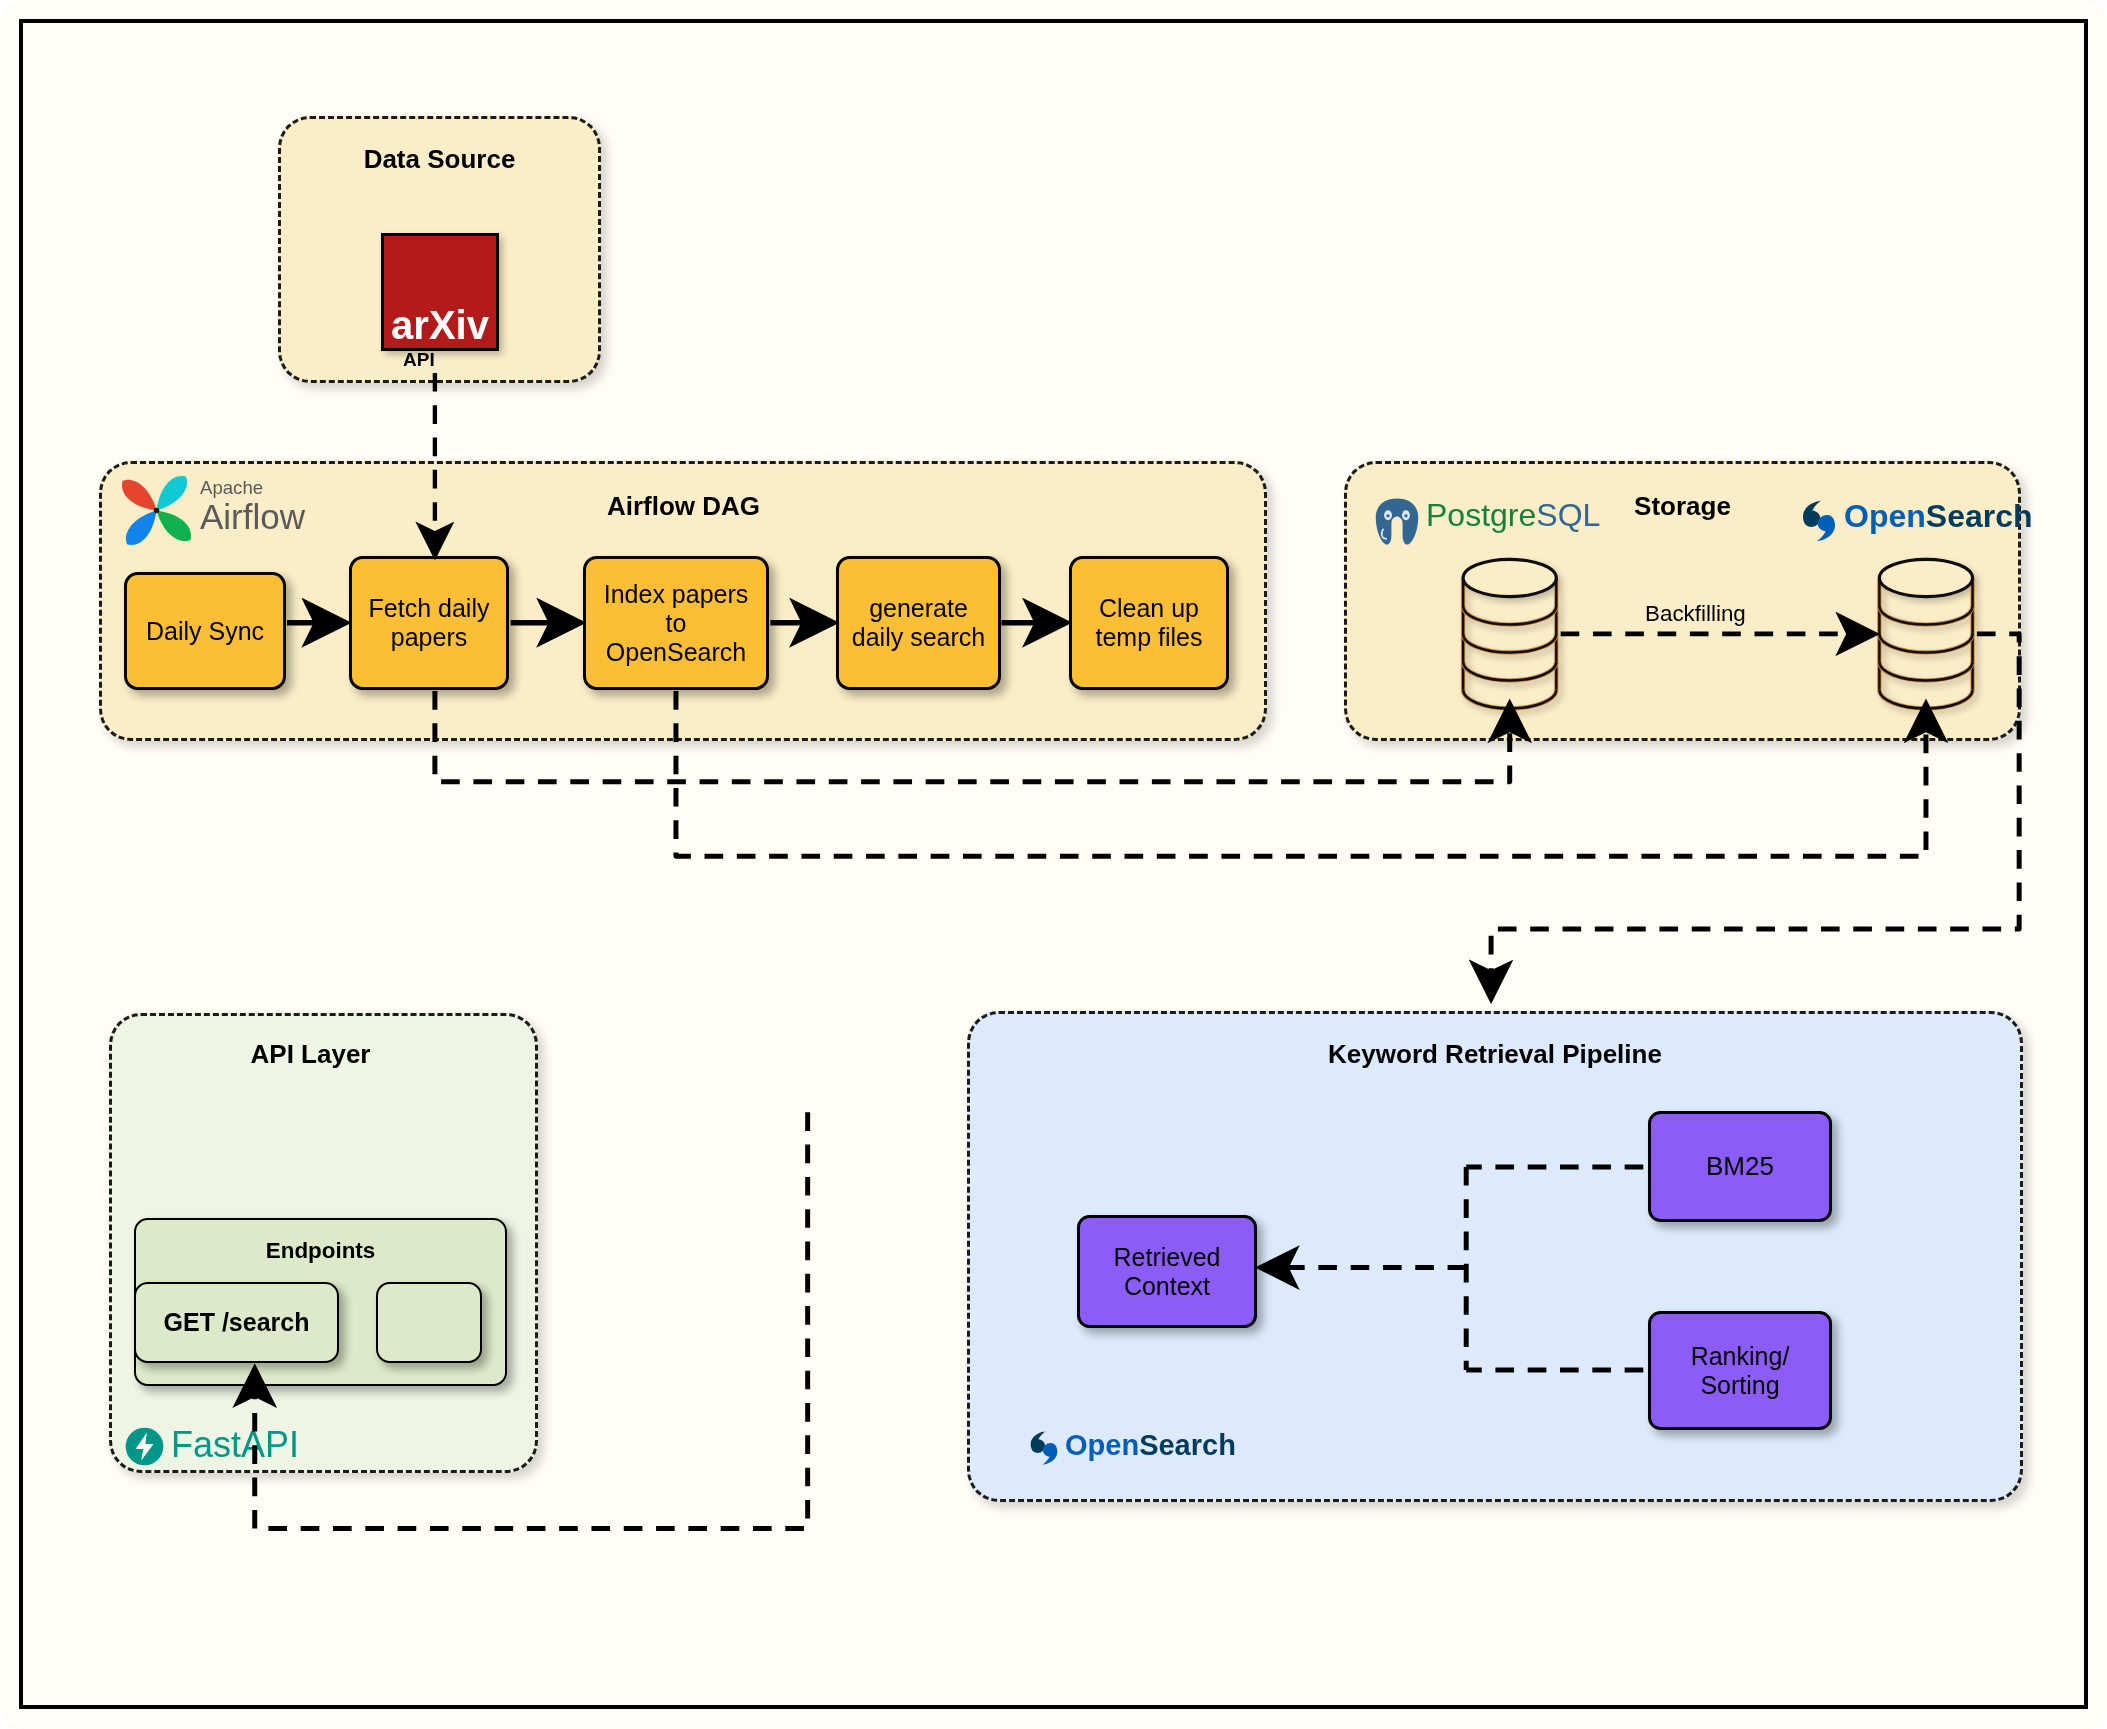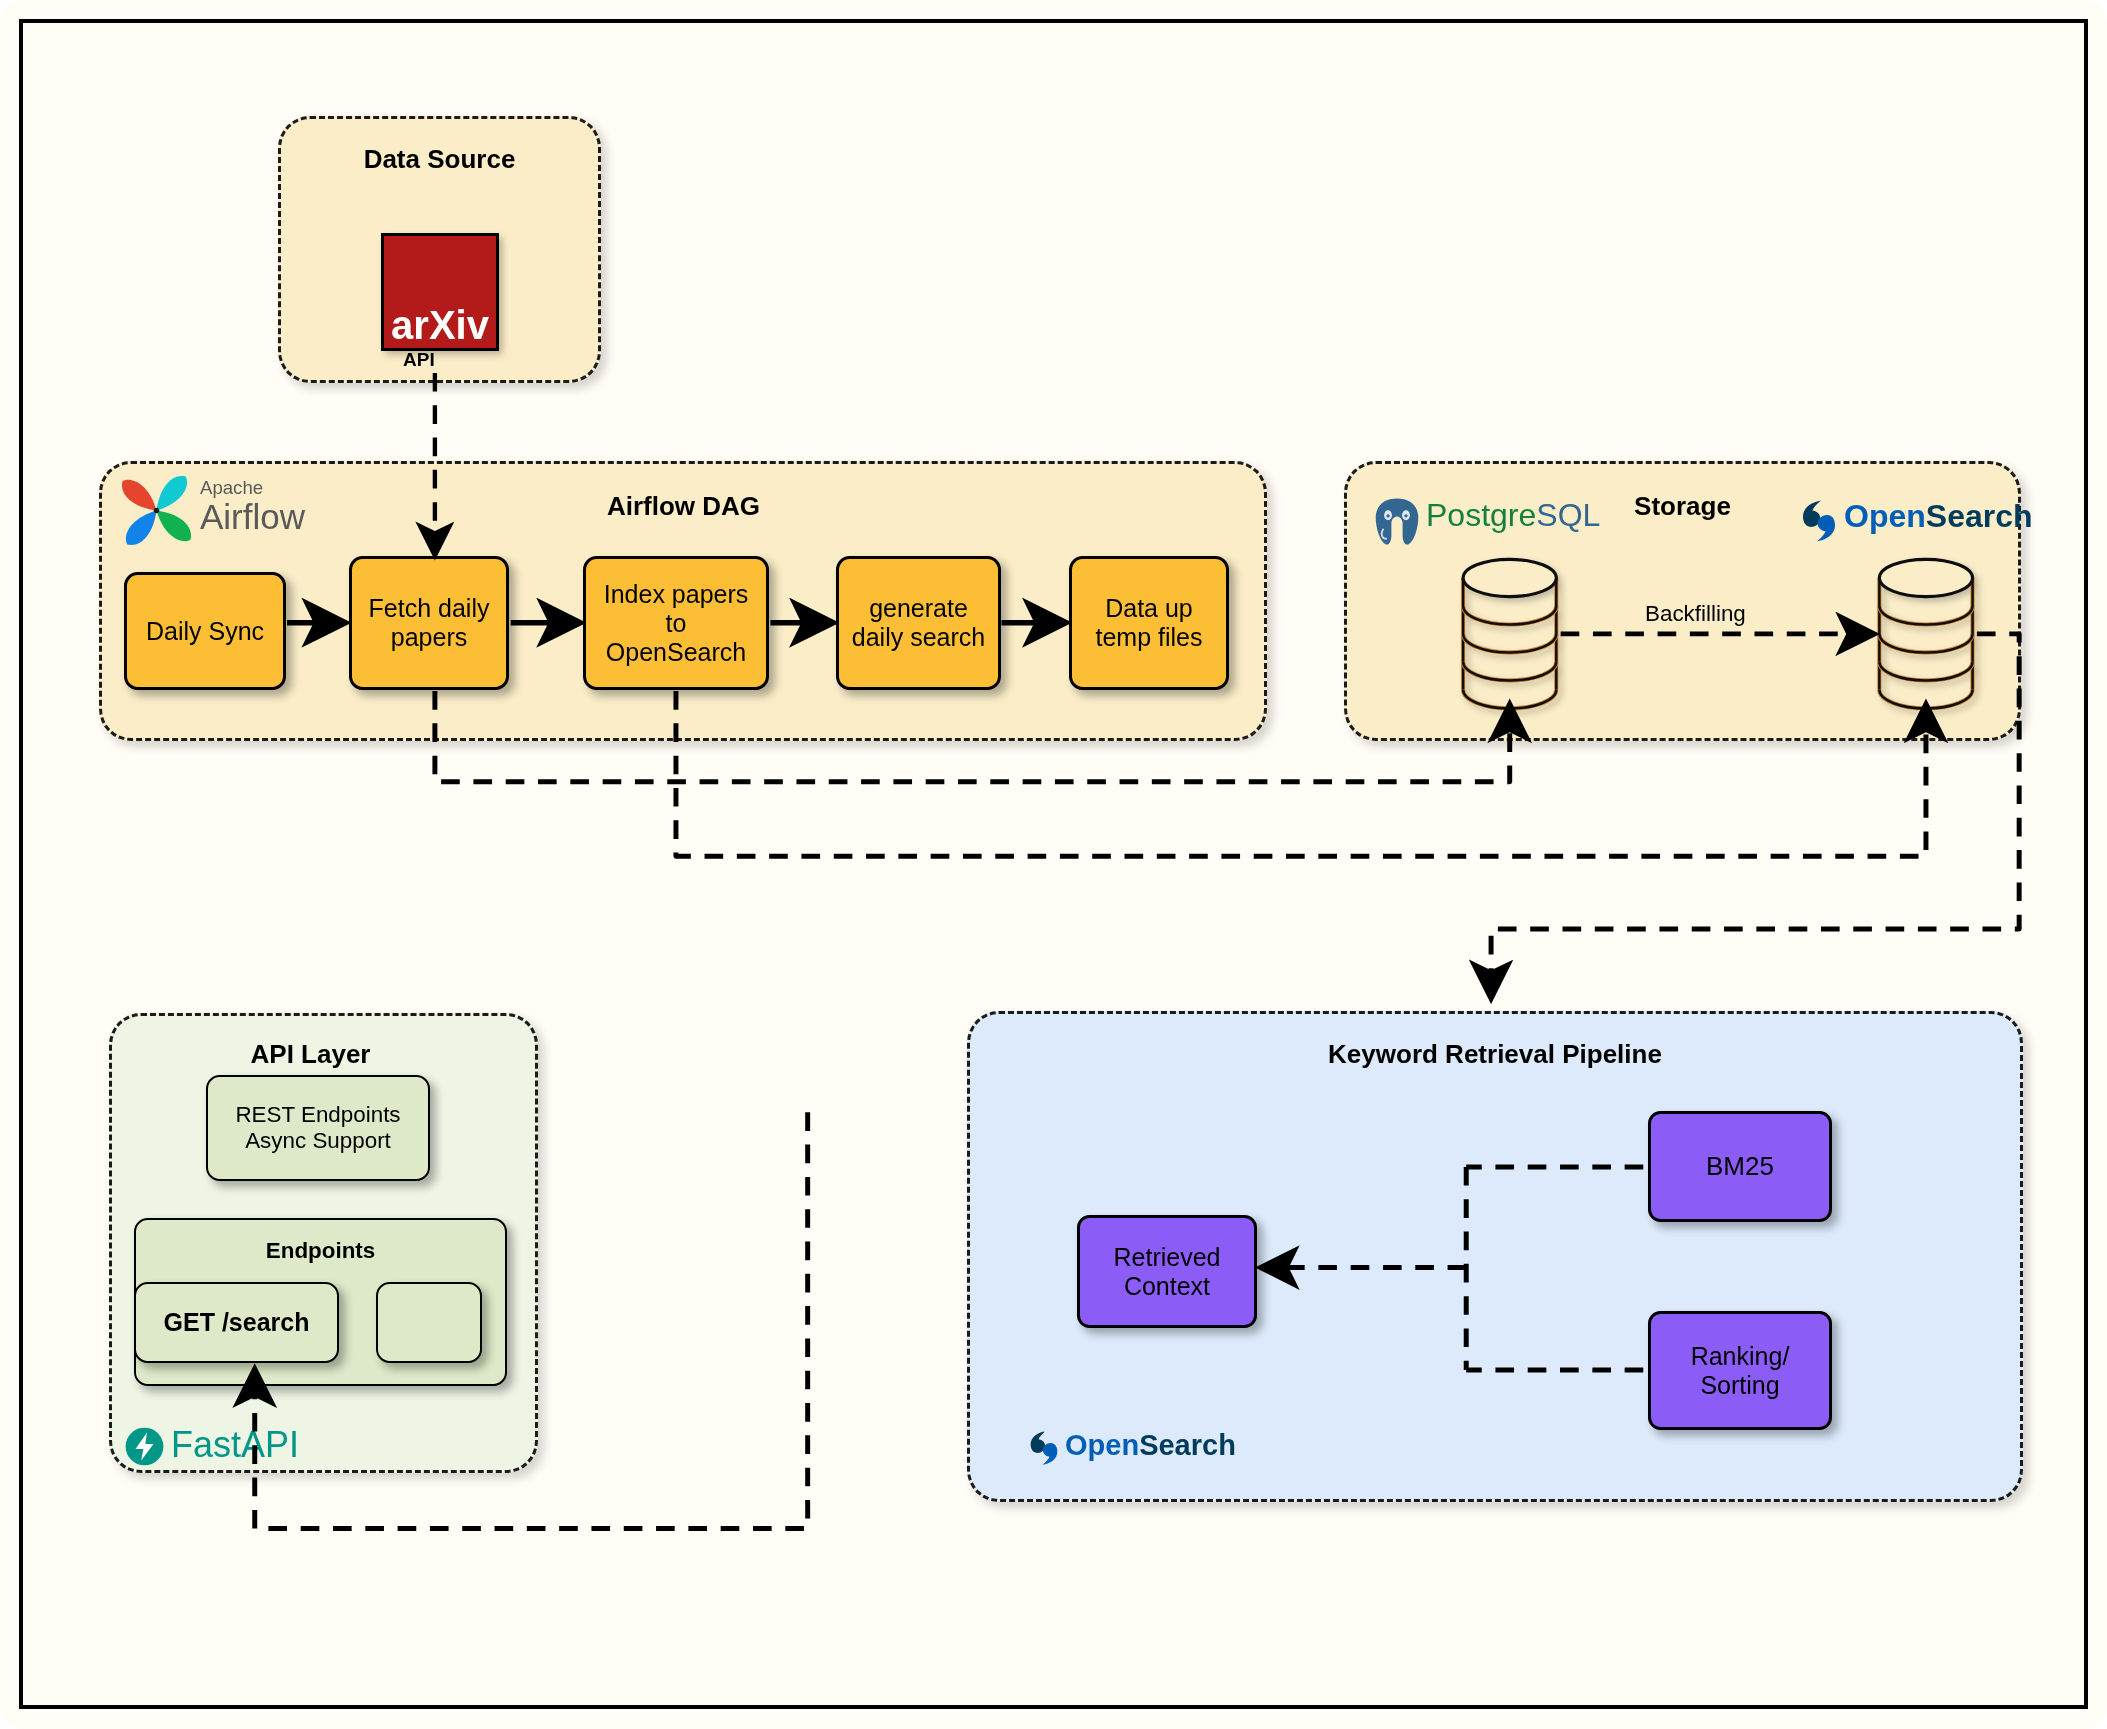--- a/index.html
+++ b/index.html
@@ -70,21 +70,21 @@
 <div class="node orange" style="left:583px;top:556px;width:186px;height:134px;font-size:25px;">
   <span style="white-space:pre-line;">Index papers
 to
 OpenSearch</span>
 </div>
 <div class="node orange" style="left:836px;top:556px;width:165px;height:134px;font-size:25px;">
   <span style="white-space:pre-line;">generate
 daily search</span>
 </div>
 <div class="node orange" style="left:1069px;top:556px;width:160px;height:134px;font-size:25px;">
-  <span style="white-space:pre-line;">Data up
+  <span style="white-space:pre-line;">Clean up
 temp files</span>
 </div>
 
 <div class="panel cream" style="left:1344px;top:461px;width:677px;height:280px;">
 </div>
 <div class="panel-title" style="left:1344px;top:491px;width:677px;font-size:26px;">Storage</div>
 
 <svg style="position:absolute;left:1369px;top:494px;width:56px;height:56px;" viewBox="0 0 100 100">
   <path d="M50 8 C 26 8, 12 22, 12 42 C 12 62, 20 86, 30 90 C 36 92, 40 84, 40 74
            L 40 52 C 40 44, 46 40, 50 40 C 54 40, 60 44, 60 52 L 60 74
@@ -107,24 +107,20 @@
 </svg>
 <div class="logo-text" style="left:1844px;top:498px;font-size:32px;font-weight:bold;">
   <span style="color:#005eb8;">Open</span><span style="color:#003b5c;">Search</span>
 </div>
 
 <div class="plain" style="left:1645px;top:601px;font-size:22.4px;">Backfilling</div>
 
 <div class="panel greenpanel" style="left:109px;top:1013px;width:429px;height:460px;">
 </div>
 <div class="panel-title" style="left:96px;top:1039px;width:429px;font-size:26px;">API Layer</div>
-<div class="node greenbox" style="left:206px;top:1075px;width:224px;height:106px;font-size:22.4px;border-width:2.5px;">
-  <span style="white-space:pre-line;">REST Endpoints
-Async Support</span>
-</div>
 <div class="node greenbox" style="left:134px;top:1218px;width:373px;height:168px;border-width:2.5px;display:block;">
 </div>
 <div class="panel-title" style="left:134px;top:1238px;width:373px;font-size:22.4px;">Endpoints</div>
 <div class="node greenbox" style="left:134px;top:1282px;width:205px;height:81px;font-size:25px;font-weight:bold;border-width:2.5px;">
   <span>GET /search</span>
 </div>
 <div class="node greenbox" style="left:376px;top:1282px;width:106px;height:81px;font-size:25px;border-width:2.5px;">
   <span></span>
 </div>
 

